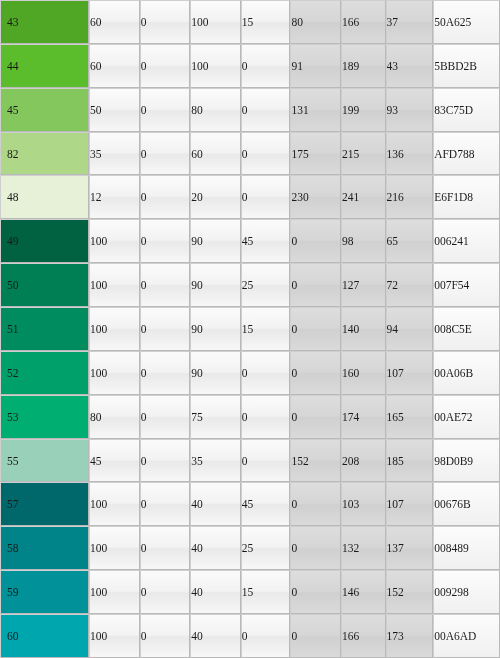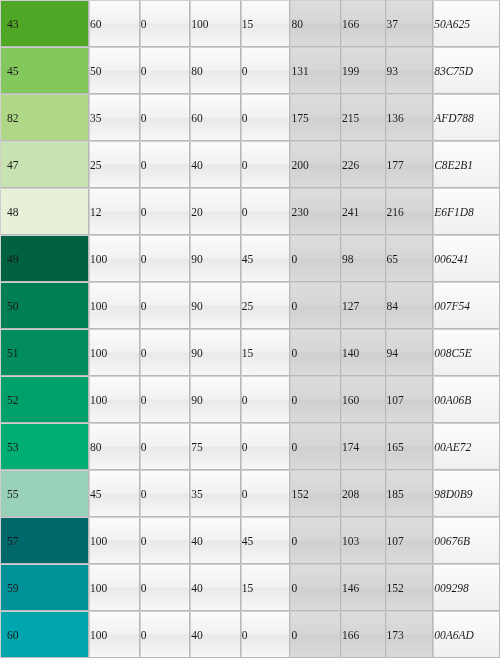--- a/index.html
+++ b/index.html
@@ -65,21 +65,20 @@
     padding-left: 6px;
     width: 50px;
   }
   td.rgb.g7 { width: 44px; margin-left: 16px; }
   td.rgb.g8 { width: 47px; }
   
   td.hex {
     background: linear-gradient(to bottom, #fcfcfc 0%, #f6f6f6 50%, #f0f0f0 100%);
     padding-left: 6px;
     width: 66px;
-    font-style: italic;
   }
   td.num .v, td.rgb .v, td.hex .v { display: inline-block; }
 </style>
 </head>
 <body>
 
 <table id="color-table">
   <tbody>
       <tr>
         <td class="swatch">
@@ -90,20 +89,34 @@
         <td class="num"><span class="v">0</span></td>
         <td class="num"><span class="v">100</span></td>
         <td class="num c5"><span class="v">15</span></td>
         <td class="rgb"><span class="v">80</span></td>
         <td class="rgb g7"><span class="v">166</span></td>
         <td class="rgb g8"><span class="v">37</span></td>
         <td class="hex"><span class="v">50A625</span></td>
       </tr>
       <tr>
         <td class="swatch">
+          <span class="sw-fill" style="background: rgb(91, 189, 43);"></span>
+          <span class="sw-num">44</span>
+        </td>
+        <td class="num"><span class="v">60</span></td>
+        <td class="num"><span class="v">0</span></td>
+        <td class="num"><span class="v">100</span></td>
+        <td class="num c5"><span class="v">0</span></td>
+        <td class="rgb"><span class="v">91</span></td>
+        <td class="rgb g7"><span class="v">189</span></td>
+        <td class="rgb g8"><span class="v">43</span></td>
+        <td class="hex"><span class="v">5BBD2B</span></td>
+      </tr>
+      <tr>
+        <td class="swatch">
           <span class="sw-fill" style="background: rgb(131, 199, 93);"></span>
           <span class="sw-num">45</span>
         </td>
         <td class="num"><span class="v">50</span></td>
         <td class="num"><span class="v">0</span></td>
         <td class="num"><span class="v">80</span></td>
         <td class="num c5"><span class="v">0</span></td>
         <td class="rgb"><span class="v">131</span></td>
         <td class="rgb g7"><span class="v">199</span></td>
         <td class="rgb g8"><span class="v">93</span></td>
@@ -118,34 +131,20 @@
         <td class="num"><span class="v">0</span></td>
         <td class="num"><span class="v">60</span></td>
         <td class="num c5"><span class="v">0</span></td>
         <td class="rgb"><span class="v">175</span></td>
         <td class="rgb g7"><span class="v">215</span></td>
         <td class="rgb g8"><span class="v">136</span></td>
         <td class="hex"><span class="v">AFD788</span></td>
       </tr>
       <tr>
         <td class="swatch">
-          <span class="sw-fill" style="background: rgb(200, 226, 177);"></span>
-          <span class="sw-num">47</span>
-        </td>
-        <td class="num"><span class="v">25</span></td>
-        <td class="num"><span class="v">0</span></td>
-        <td class="num"><span class="v">40</span></td>
-        <td class="num c5"><span class="v">0</span></td>
-        <td class="rgb"><span class="v">200</span></td>
-        <td class="rgb g7"><span class="v">226</span></td>
-        <td class="rgb g8"><span class="v">177</span></td>
-        <td class="hex"><span class="v">C8E2B1</span></td>
-      </tr>
-      <tr>
-        <td class="swatch">
           <span class="sw-fill" style="background: rgb(230, 241, 216);"></span>
           <span class="sw-num">48</span>
         </td>
         <td class="num"><span class="v">12</span></td>
         <td class="num"><span class="v">0</span></td>
         <td class="num"><span class="v">20</span></td>
         <td class="num c5"><span class="v">0</span></td>
         <td class="rgb"><span class="v">230</span></td>
         <td class="rgb g7"><span class="v">241</span></td>
         <td class="rgb g8"><span class="v">216</span></td>
@@ -169,21 +168,21 @@
         <td class="swatch">
           <span class="sw-fill" style="background: rgb(0, 127, 84);"></span>
           <span class="sw-num">50</span>
         </td>
         <td class="num"><span class="v">100</span></td>
         <td class="num"><span class="v">0</span></td>
         <td class="num"><span class="v">90</span></td>
         <td class="num c5"><span class="v">25</span></td>
         <td class="rgb"><span class="v">0</span></td>
         <td class="rgb g7"><span class="v">127</span></td>
-        <td class="rgb g8"><span class="v">84</span></td>
+        <td class="rgb g8"><span class="v">72</span></td>
         <td class="hex"><span class="v">007F54</span></td>
       </tr>
       <tr>
         <td class="swatch">
           <span class="sw-fill" style="background: rgb(0, 140, 94);"></span>
           <span class="sw-num">51</span>
         </td>
         <td class="num"><span class="v">100</span></td>
         <td class="num"><span class="v">0</span></td>
         <td class="num"><span class="v">90</span></td>
@@ -244,20 +243,34 @@
         <td class="num"><span class="v">0</span></td>
         <td class="num"><span class="v">40</span></td>
         <td class="num c5"><span class="v">45</span></td>
         <td class="rgb"><span class="v">0</span></td>
         <td class="rgb g7"><span class="v">103</span></td>
         <td class="rgb g8"><span class="v">107</span></td>
         <td class="hex"><span class="v">00676B</span></td>
       </tr>
       <tr>
         <td class="swatch">
+          <span class="sw-fill" style="background: rgb(0, 132, 137);"></span>
+          <span class="sw-num">58</span>
+        </td>
+        <td class="num"><span class="v">100</span></td>
+        <td class="num"><span class="v">0</span></td>
+        <td class="num"><span class="v">40</span></td>
+        <td class="num c5"><span class="v">25</span></td>
+        <td class="rgb"><span class="v">0</span></td>
+        <td class="rgb g7"><span class="v">132</span></td>
+        <td class="rgb g8"><span class="v">137</span></td>
+        <td class="hex"><span class="v">008489</span></td>
+      </tr>
+      <tr>
+        <td class="swatch">
           <span class="sw-fill" style="background: rgb(0, 146, 152);"></span>
           <span class="sw-num">59</span>
         </td>
         <td class="num"><span class="v">100</span></td>
         <td class="num"><span class="v">0</span></td>
         <td class="num"><span class="v">40</span></td>
         <td class="num c5"><span class="v">15</span></td>
         <td class="rgb"><span class="v">0</span></td>
         <td class="rgb g7"><span class="v">146</span></td>
         <td class="rgb g8"><span class="v">152</span></td>

